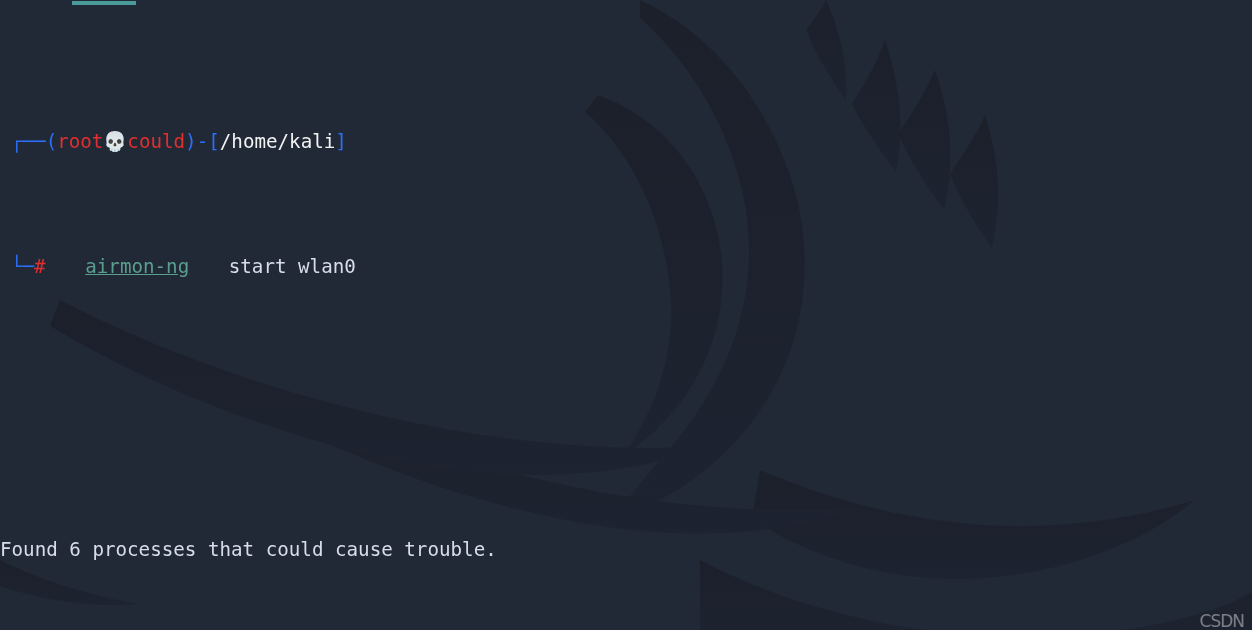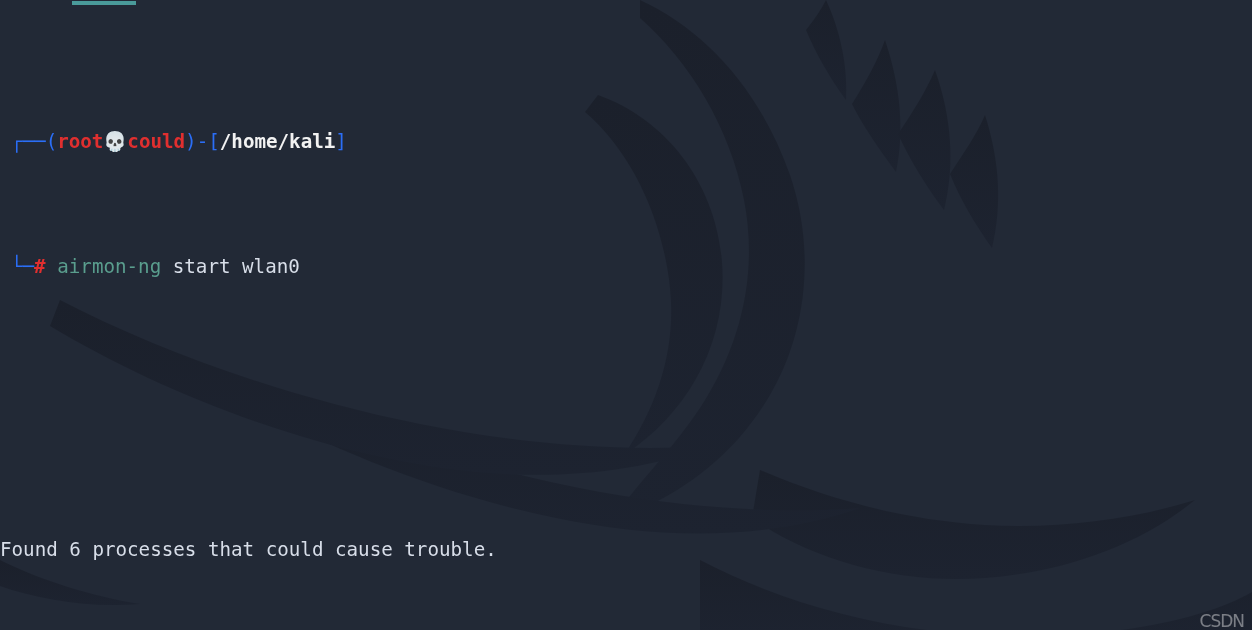--- a/index.html
+++ b/index.html
@@ -27,24 +27,24 @@
     line-height:31.4px;
     letter-spacing:0px;
     color:#d8dee9;
     white-space:pre;
     font-family:"DejaVu Sans Mono","Liberation Mono",monospace;
   }
   .row{height:31.4px;white-space:pre;}
   .pad{padding-left:11px;}
 
   .c-blue{color:#2b6ef7;}
-  .c-red{color:#e02f2f;font-weight:bold;}
-  .c-white{color:#f2f2f2;font-weight:bold;}
-  .c-green{color:#5a9e8e;}
-  .c-fg{color:#d8dee9;}
+  .c-red{color:#e02f2f;font-weight:normal;}
+  .c-white{color:#f2f2f2;font-weight:normal;}
+  .c-green{color:#5a9e8e;text-decoration:underline;}
+  .c-fg{color:#d8dee9;padding-left:28px;}
   .skull{font-weight:normal;color:#e8e8e8;}
 
   
   #topbar{
     position:absolute;z-index:3;
     left:72px;top:1px;width:64px;height:4px;
     background:#4a9a9a;
   }
   #topcut{
     position:absolute;z-index:3;left:0;top:0;height:8px;width:1252px;

